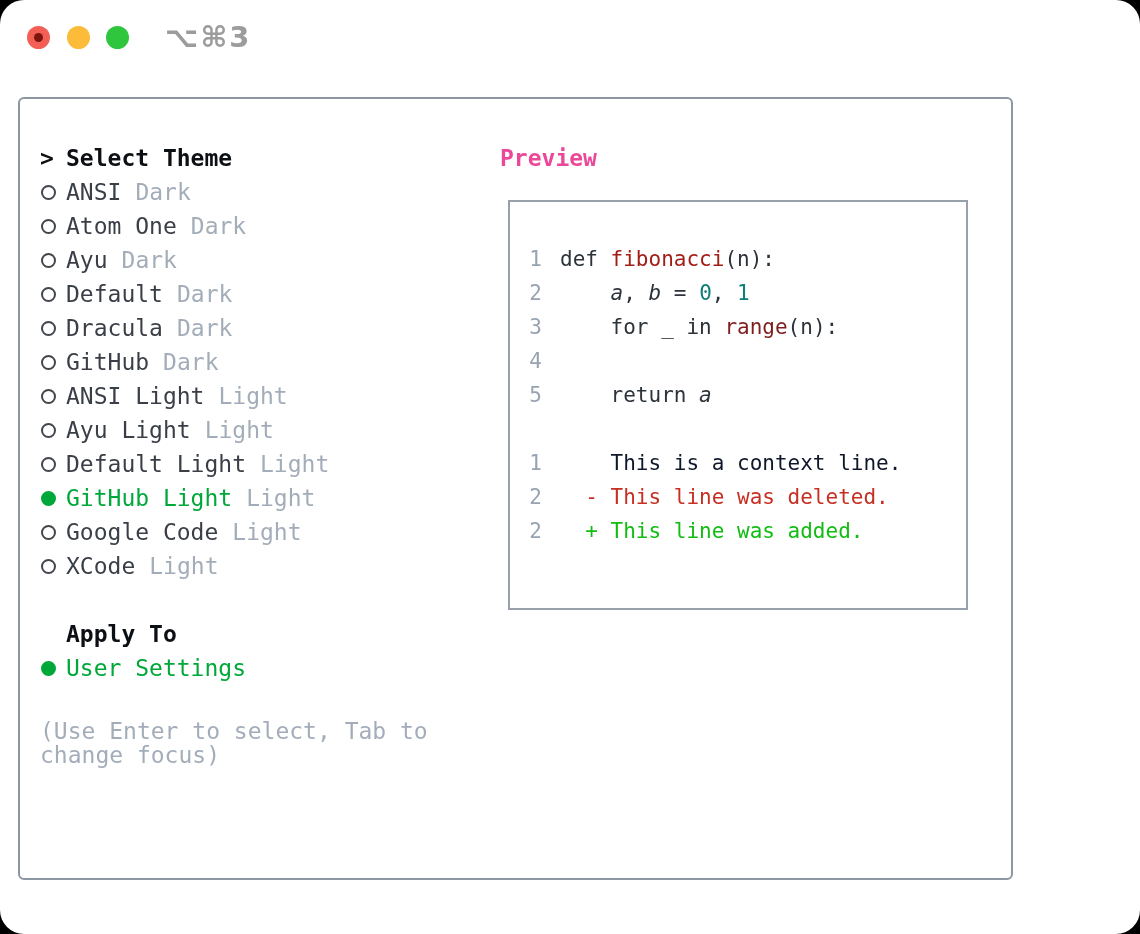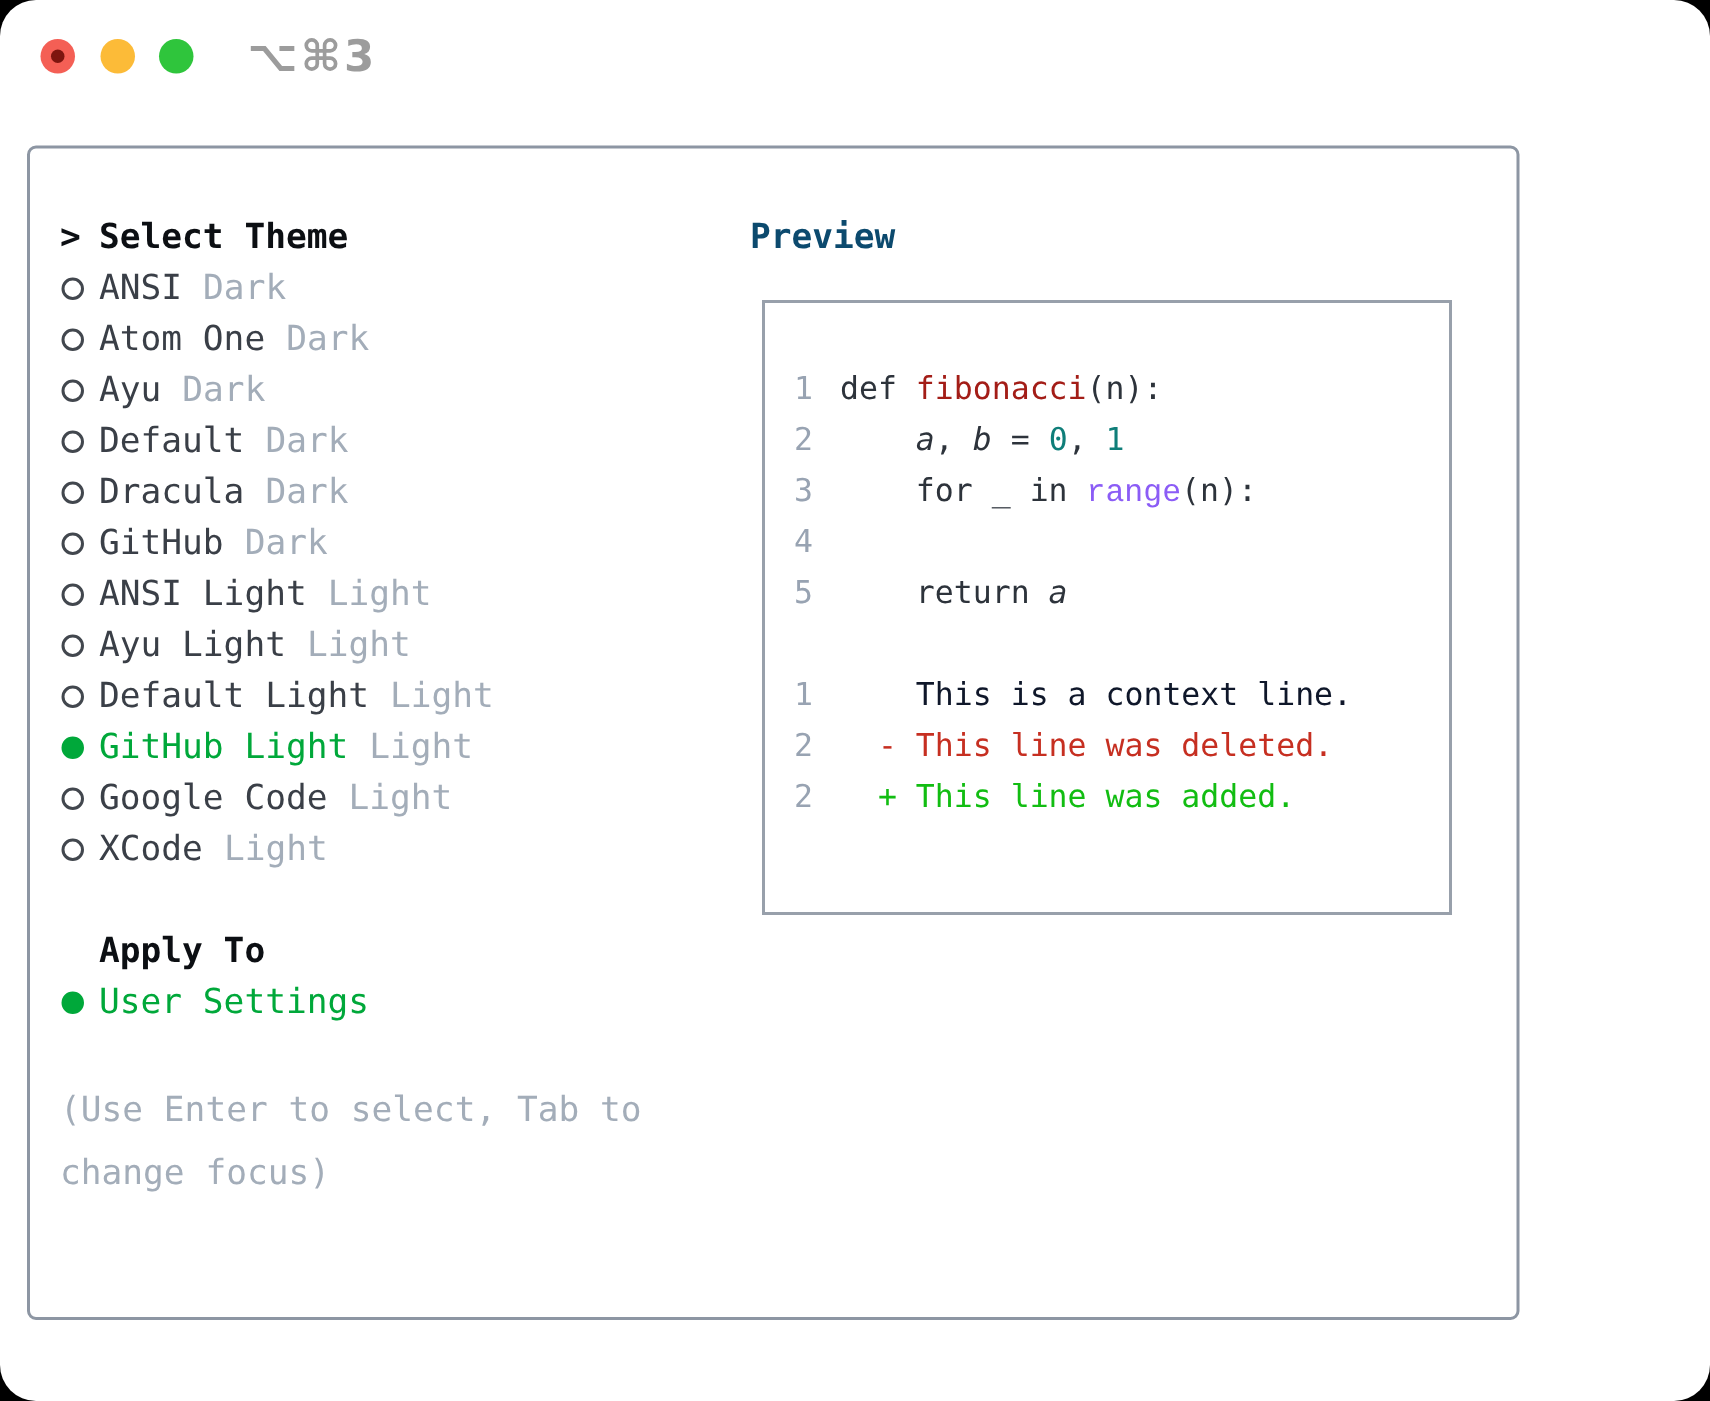--- a/index.html
+++ b/index.html
@@ -38,38 +38,38 @@
     width:15px;height:15px;border:2px solid #42474e;border-radius:50%;
     margin-left:1px;margin-right:10px;box-sizing:border-box;flex:none;
   }
   .indent{width:26px;flex:none;}
   .variant{color:#a3adb9;margin-left:14px;white-space:pre;text-align:right;}
   .item-name{white-space:pre;}
   .row.selected .item-name{color:#00a83a;}
   .row.selected .radio{background:#00a83a;border-color:#00a83a;}
   .spacer{height:34px;}
   .help{
-    width:420px;font-size:23px;line-height:42px;color:#a3adb9;white-space:normal;
+    width:420px;font-size:23px;line-height:24px;color:#a3adb9;white-space:normal;
   }
   
   .preview-title{
     position:absolute;left:480px;top:42px;height:34px;display:flex;align-items:center;
-    font-size:23px;font-weight:bold;color:#0c4a6e;
+    font-size:23px;font-weight:bold;color:#ec4899;
   }
   .preview-box{
     position:absolute;left:488px;top:101px;width:456px;height:406px;
     border:2px solid #98a0ab;box-sizing:content-box;overflow:hidden;
   }
   .code-wrap{padding:40px 0 0 18px;}
   .code-row{height:34px;display:flex;font-size:21px;line-height:34px;white-space:pre;}
   .ln{width:14px;margin-right:18px;color:#98a3b2;flex:none;text-align:right;}
   .tk-fg{color:#2d333b;}
   .tk-func{color:#a31d17;}
   .tk-num{color:#0f7e79;}
-  .tk-builtin{color:#8b5cf6;font-family:Liberation Mono, monospace;}
+  .tk-builtin{color:#7f1d1d;}
   .tk-var{color:#2d333b;font-style:italic;}
   .tk-ctx{color:#0f172a;}
   .tk-del{color:#c62f21;}
   .tk-add{color:#12bd12;}
 </style>
 </head>
 <body>
 
 <div class="window">
 

